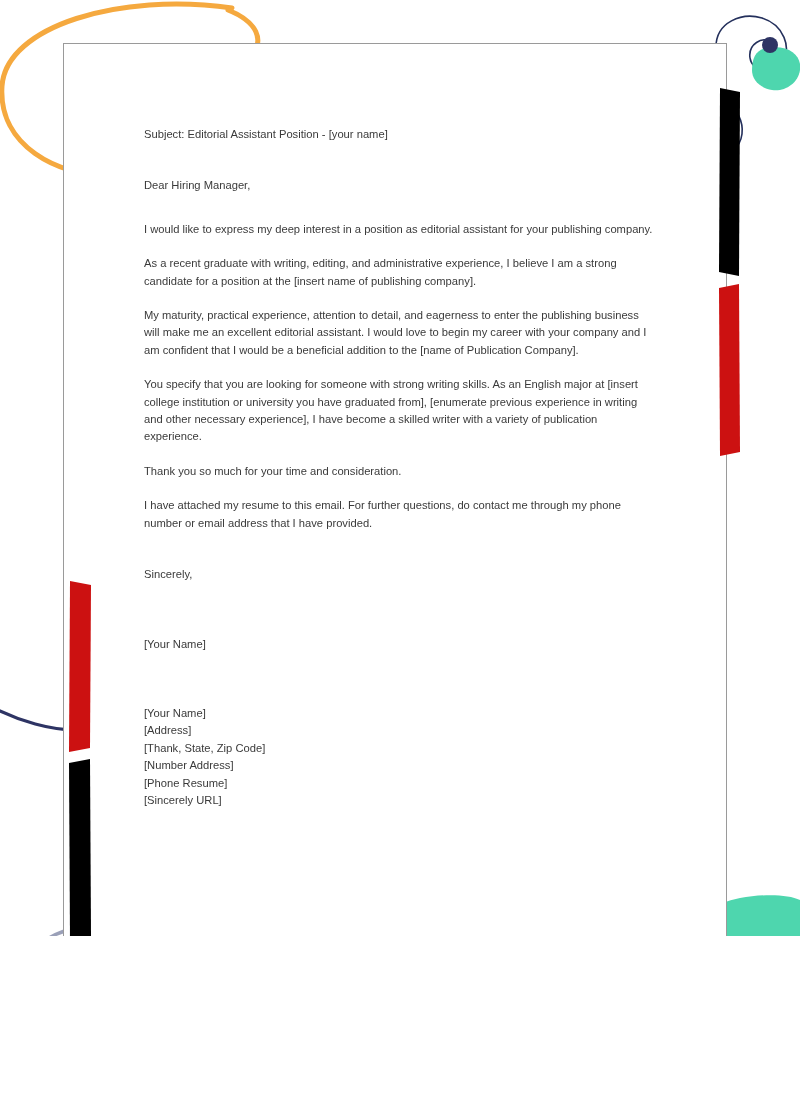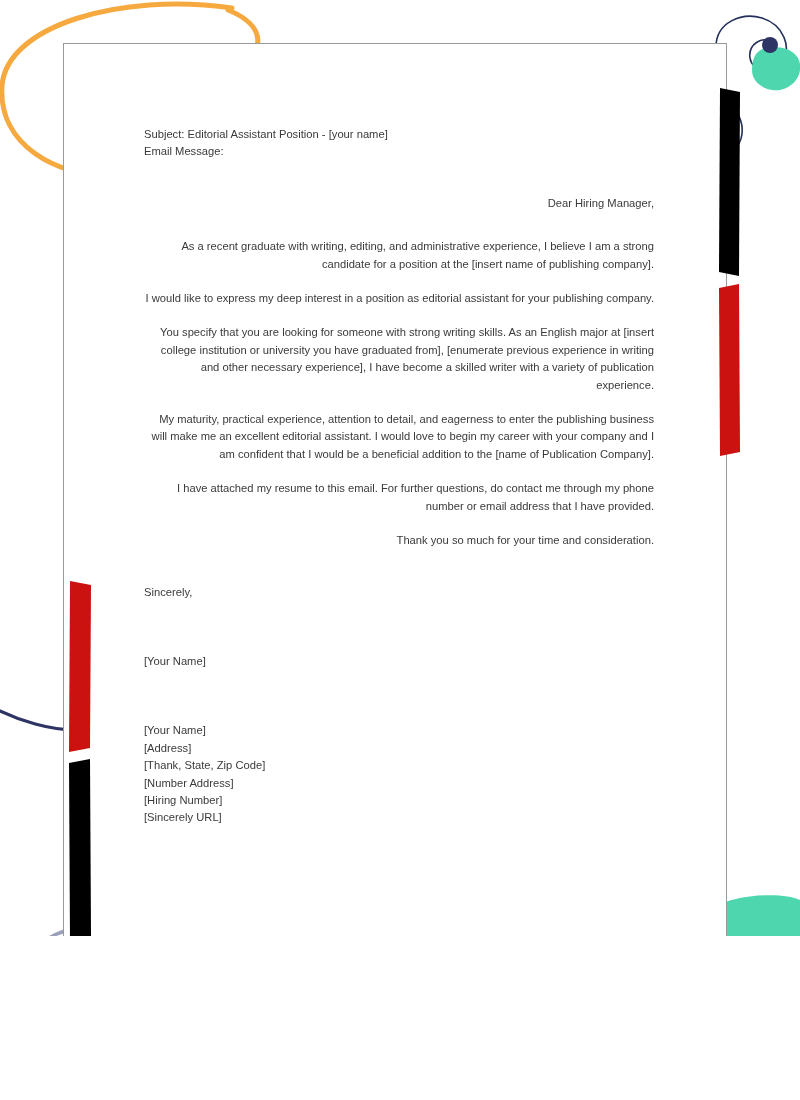--- a/index.html
+++ b/index.html
@@ -54,21 +54,21 @@
     color: #3a3a3a;
     font-size: 11.2px;
     line-height: 17.4px;
     font-family: "Liberation Sans", sans-serif;
   }
   #letter .line {
     margin: 0;
   }
   #letter .para {
     margin: 0 0 17px 0;
-    text-align: right;
+    text-align: left;
   }
   .gap-lg { height: 34px; }
   .gap-md { height: 17px; }
   .gap-sm { height: 9px; }
 
   .contact-line { margin: 0; line-height: 17.4px; }
 
   
   #footer-logo {
     position: absolute;
@@ -143,51 +143,50 @@
     <polygon points="719,288 739,284 740,452 720,456" fill="#cc1111"></polygon>
 
     <polygon points="70,581 91,585 90,748 69,752" fill="#cc1111"></polygon>
 
     <polygon points="69,763 90,759 91,936 70,940" fill="#000000"></polygon>
   </svg>
 
   <div id="letter">
 
     <p class="line">Subject: Editorial Assistant Position - [your name]</p>
-    <p class="line">Email Message:</p>
 
     <div class="gap-lg"></div>
 
     <p class="para">Dear Hiring Manager,</p>
 
     <div class="gap-sm"></div>
 
+    <p class="para">I would like to express my deep interest in a position as editorial assistant for your publishing company.</p>
     <p class="para">As a recent graduate with writing, editing, and administrative experience, I believe I am a strong candidate for a position at the [insert name of publishing company].</p>
-    <p class="para">I would like to express my deep interest in a position as editorial assistant for your publishing company.</p>
+    <p class="para">My maturity, practical experience, attention to detail, and eagerness to enter the publishing business will make me an excellent editorial assistant. I would love to begin my career with your company and I am confident that I would be a beneficial addition to the [name of Publication Company].</p>
     <p class="para">You specify that you are looking for someone with strong writing skills. As an English major at [insert college institution or university you have graduated from], [enumerate previous experience in writing and other necessary experience], I have become a skilled writer with a variety of publication experience.</p>
-    <p class="para">My maturity, practical experience, attention to detail, and eagerness to enter the publishing business will make me an excellent editorial assistant. I would love to begin my career with your company and I am confident that I would be a beneficial addition to the [name of Publication Company].</p>
+    <p class="para">Thank you so much for your time and consideration.</p>
     <p class="para">I have attached my resume to this email. For further questions, do contact me through my phone number or email address that I have provided.</p>
-    <p class="para">Thank you so much for your time and consideration.</p>
 
     <div class="gap-md"></div>
 
     <p class="line">Sincerely,</p>
 
     <div style="height:52px"></div>
 
     <p class="line">[Your Name]</p>
 
     <div style="height:52px"></div>
 
     <div>
       <p class="contact-line">[Your Name]</p>
       <p class="contact-line">[Address]</p>
       <p class="contact-line">[Thank, State, Zip Code]</p>
       <p class="contact-line">[Number Address]</p>
-      <p class="contact-line">[Hiring Number]</p>
+      <p class="contact-line">[Phone Resume]</p>
       <p class="contact-line">[Sincerely URL]</p>
     </div>
 
   </div>
 
   <div id="footer-logo">
     <svg id="logo-mark" viewBox="0 0 100 100" xmlns="http://www.w3.org/2000/svg">
 
       <path d="M 50 4 A 46 46 0 0 0 50 96 A 38 38 0 0 1 50 12 Z" fill="#4ed6ae"></path>
 

